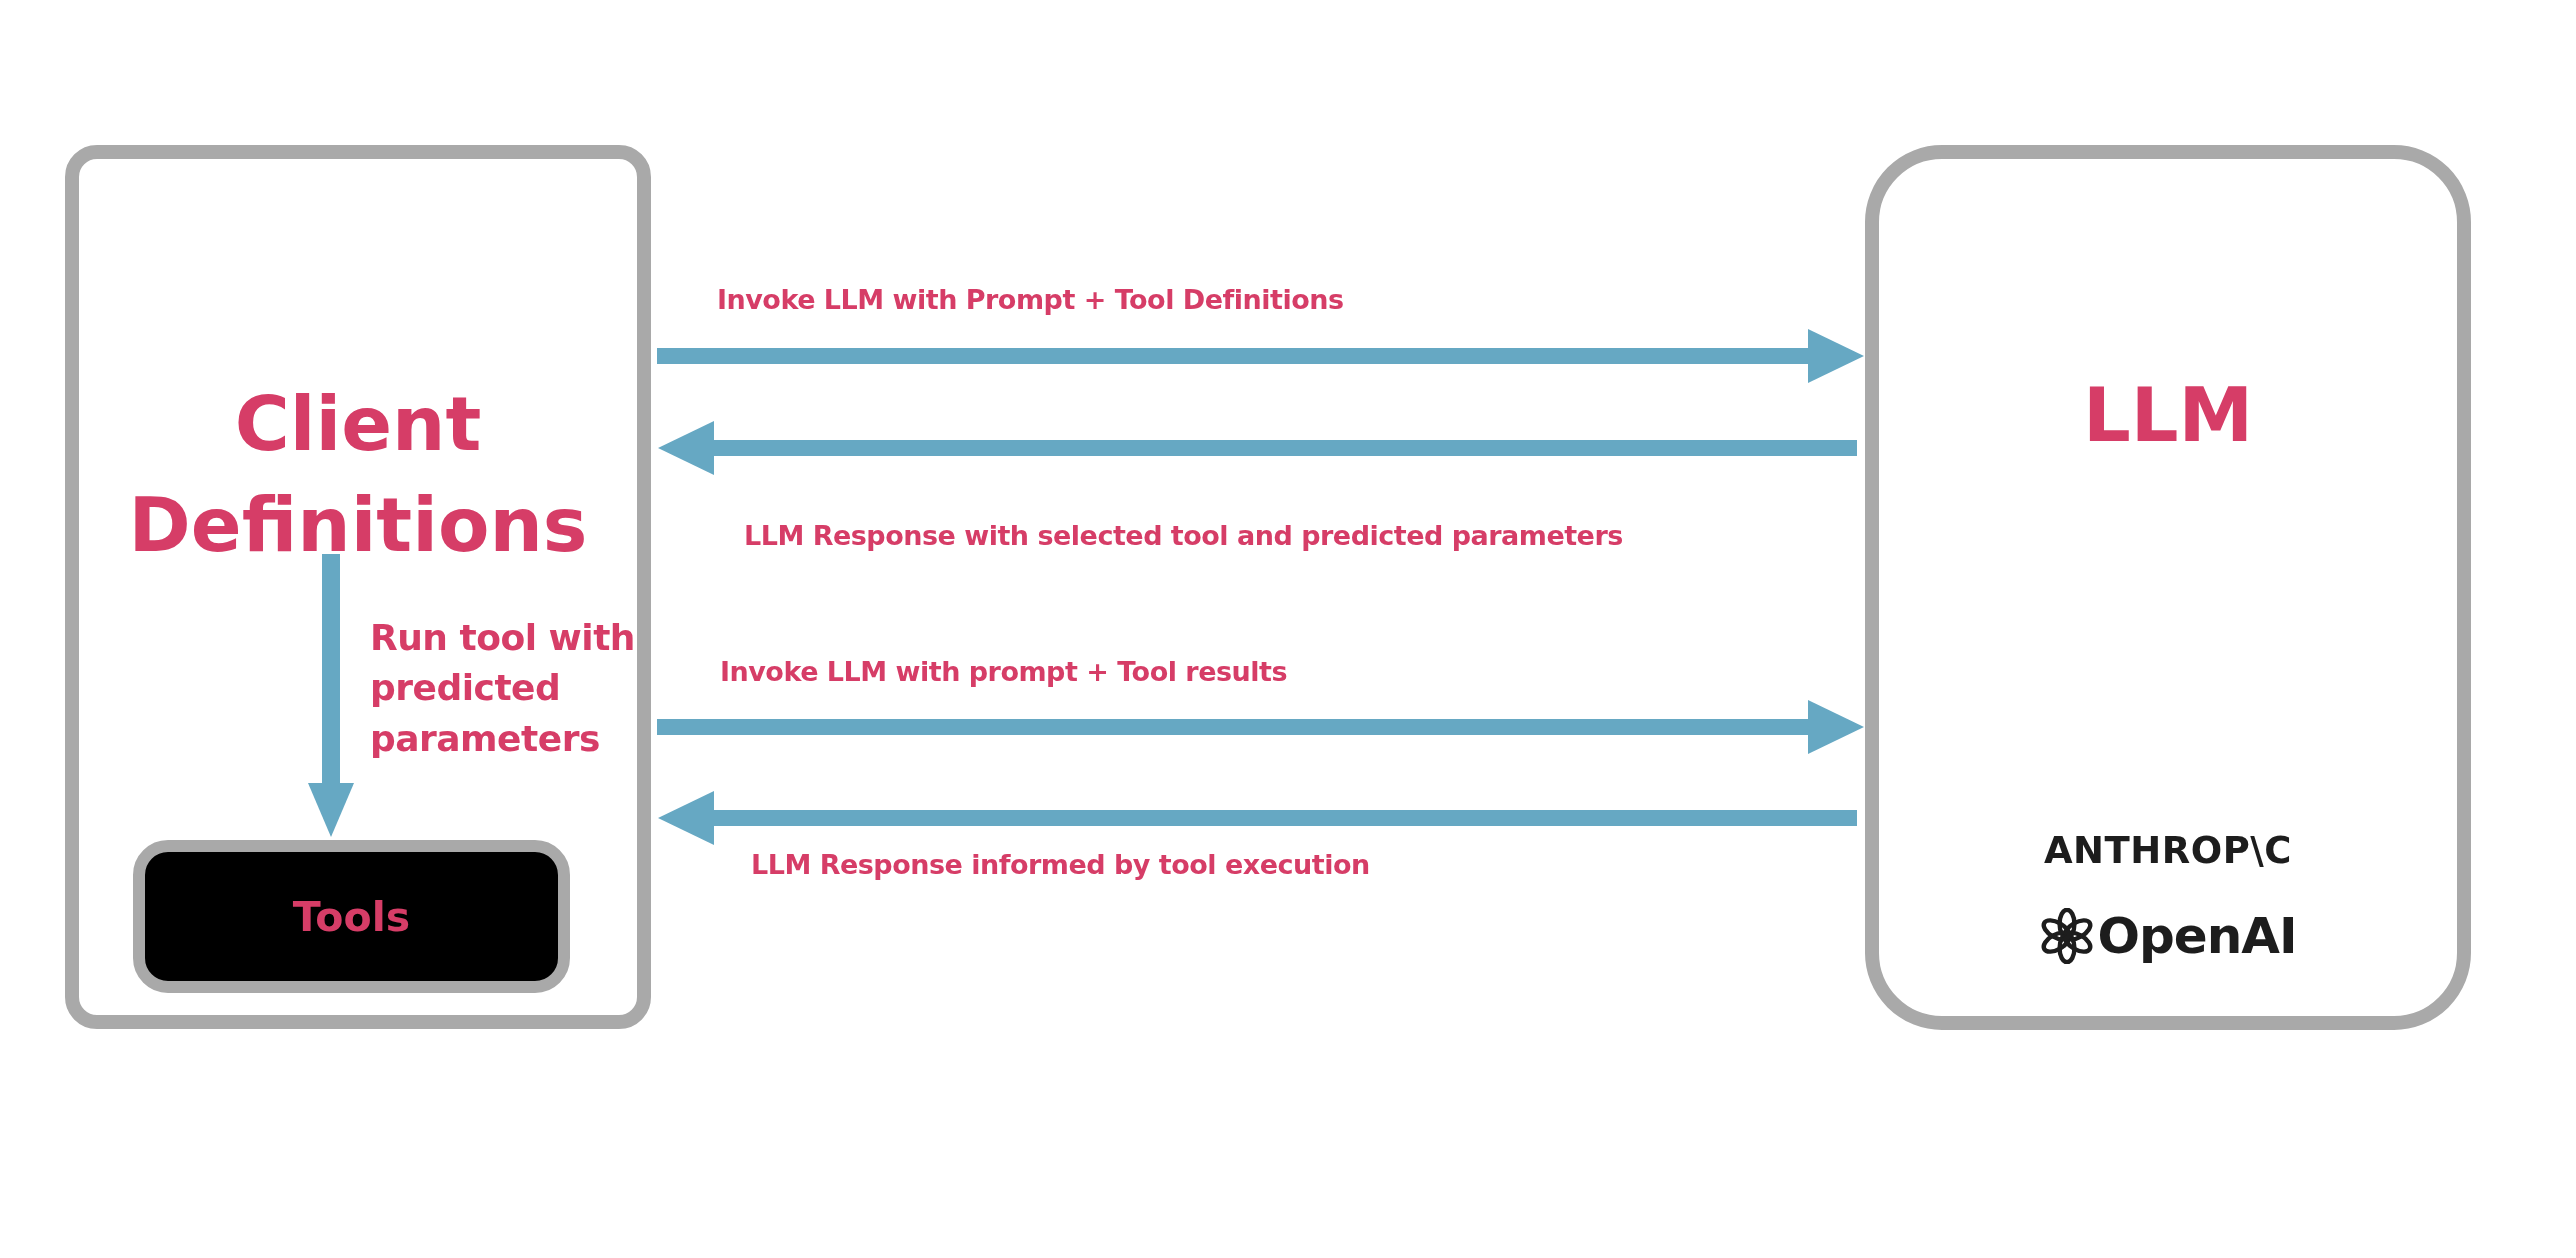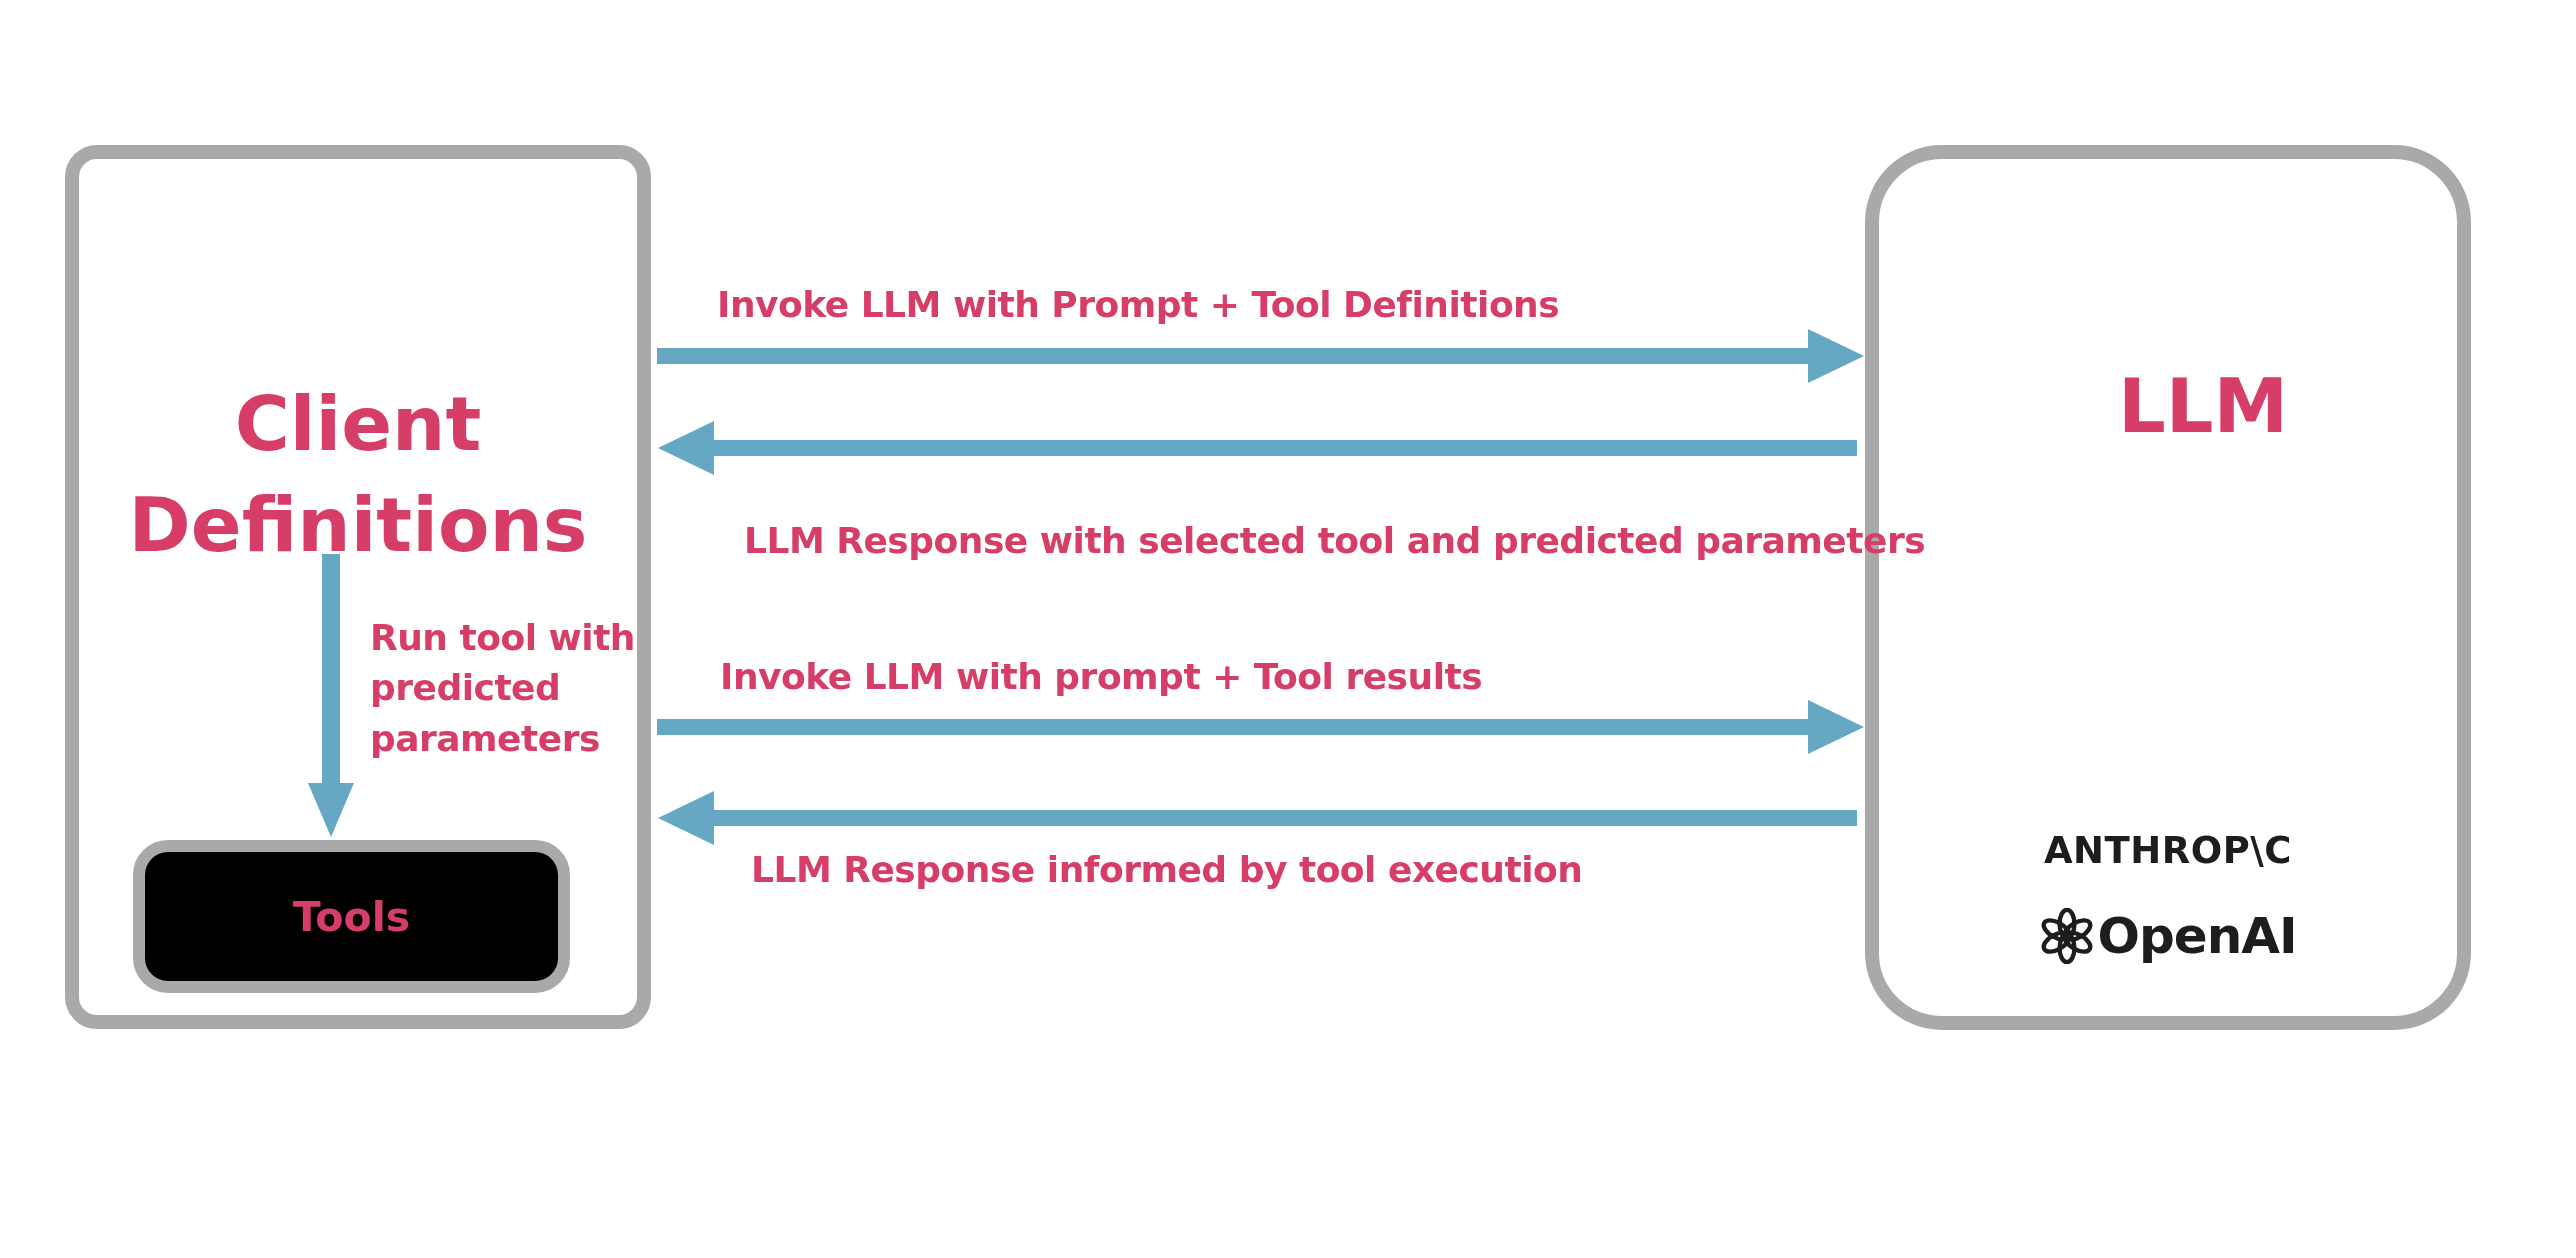--- a/index.html
+++ b/index.html
@@ -37,33 +37,33 @@
   .box-title {
     position: absolute;
     left: 0; width: 100%;
     text-align: center;
     color: #d63d67;
     font-weight: bold;
     font-size: 75px;
     line-height: 1.35;
   }
   .client-box .box-title { top: 215px; }
-  .llm-box .box-title    { top: 197px; padding-left: 35px; }
+  .llm-box .box-title    { top: 206px; }
 
   .tools-label {
     color: #d63d67;
     font-weight: bold;
     font-size: 41px;
   }
 
   .msg-label {
     position: absolute;
     color: #d63d67;
     font-weight: bold;
-    font-size: 36px;
+    font-size: 27px;
     letter-spacing: -0.5px;
     white-space: nowrap;
   }
 
   .run-tool-label {
     position: absolute;
     left: 370px; top: 613px; width: 290px;
     color: #d63d67;
     font-weight: bold;
     font-size: 36px;

